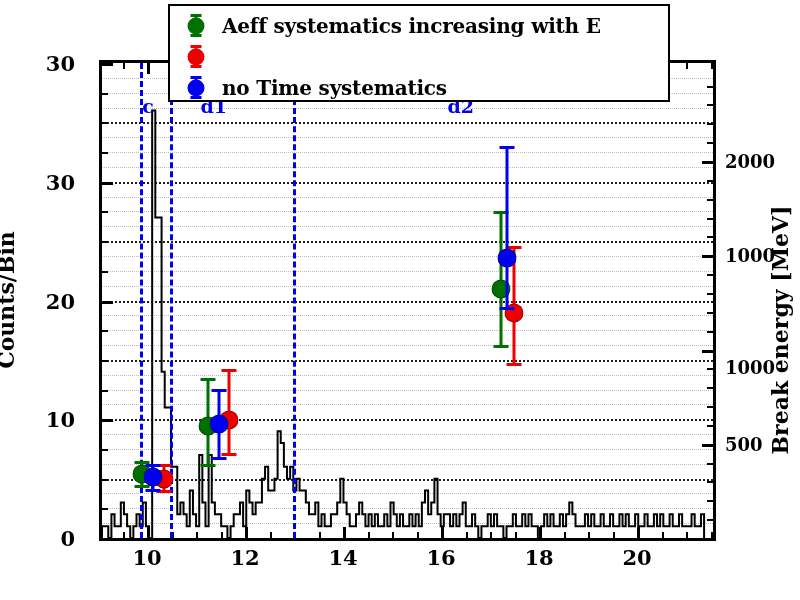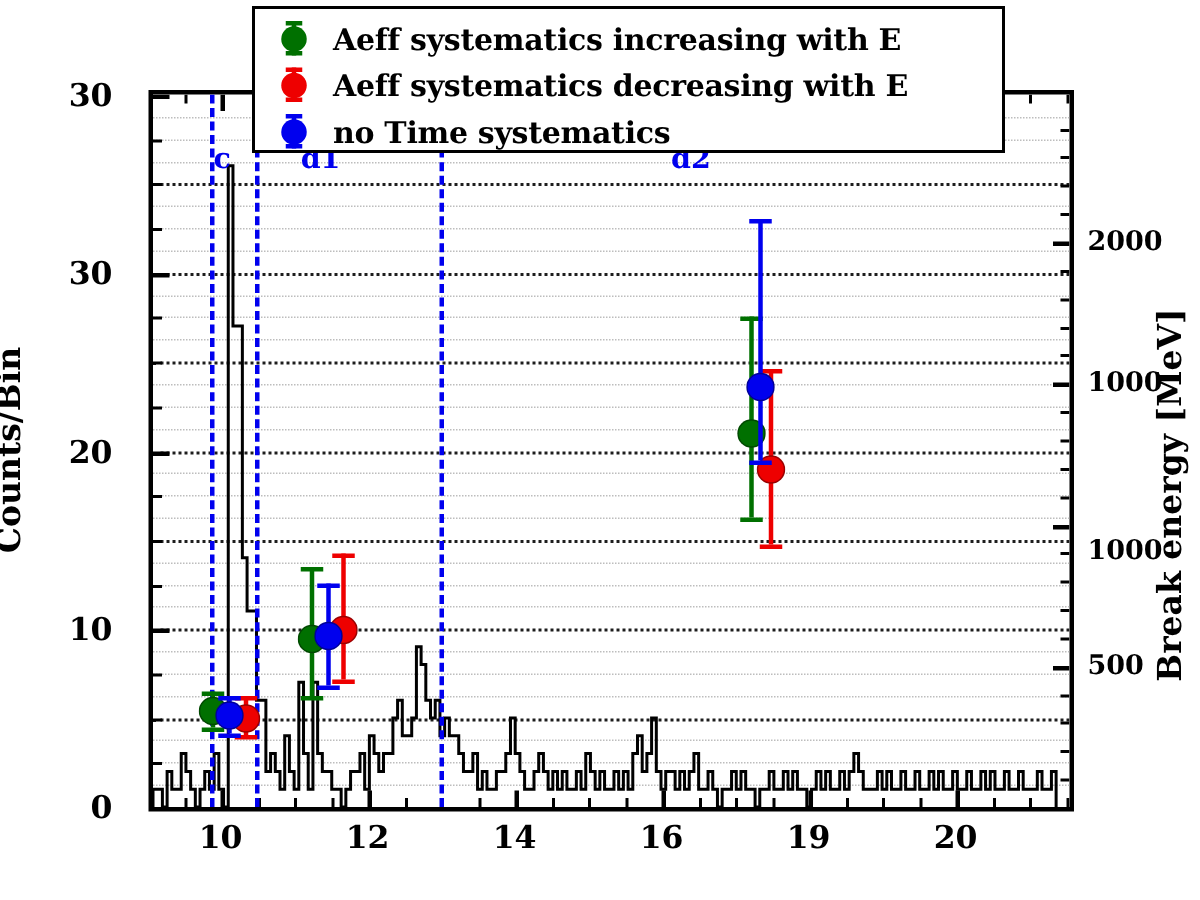--- a/index.html
+++ b/index.html
@@ -108,21 +108,21 @@
       <div class="ytick-label-r" style="top: 443.754px;">500</div>
       <div class="ytick-label-r" style="top: 367px;">1000</div>
       <div class="ytick-label-r" style="top: 255.262px;">1000</div>
       <div class="ytick-label-r" style="top: 161.016px;">2000</div>
     </div>
   <div id="xlabels">
       <div class="xtick-label" style="left: 147.078px;">10</div>
       <div class="xtick-label" style="left: 245.073px;">12</div>
       <div class="xtick-label" style="left: 343.068px;">14</div>
       <div class="xtick-label" style="left: 441.063px;">16</div>
-      <div class="xtick-label" style="left: 539.059px;">19</div>
+      <div class="xtick-label" style="left: 539.059px;">18</div>
       <div class="xtick-label" style="left: 637.054px;">20</div>
     </div>
 
   <div class="plot-frame">
     <div class="clip" id="plot-clip">
       <div id="gridlines">
           <div class="grid-minor-h" style="top: 460.156px;"></div>
           <div class="grid-minor-h" style="top: 445.312px;"></div>
           <div class="grid-minor-h" style="top: 430.469px;"></div>
           <div class="grid-major-h" style="top: 415.625px;"></div>
@@ -310,21 +310,20 @@
       </span>
       <span class="legend-text">Aeff systematics increasing with E</span>
     </div>
     <div class="legend-row">
       <span class="legend-sym">
         <span class="lbar" style="background:#ee0000"></span>
         <span class="lcap-t" style="background:#ee0000"></span>
         <span class="lcap-b" style="background:#ee0000"></span>
         <span class="ldot" style="background:#ee0000"></span>
       </span>
-      <span class="legend-text">Aeff systematics decreasing with E</span>
     </div>
     <div class="legend-row">
       <span class="legend-sym">
         <span class="lbar" style="background:#0000ee"></span>
         <span class="lcap-t" style="background:#0000ee"></span>
         <span class="lcap-b" style="background:#0000ee"></span>
         <span class="ldot" style="background:#0000ee"></span>
       </span>
       <span class="legend-text">no Time systematics</span>
     </div>

